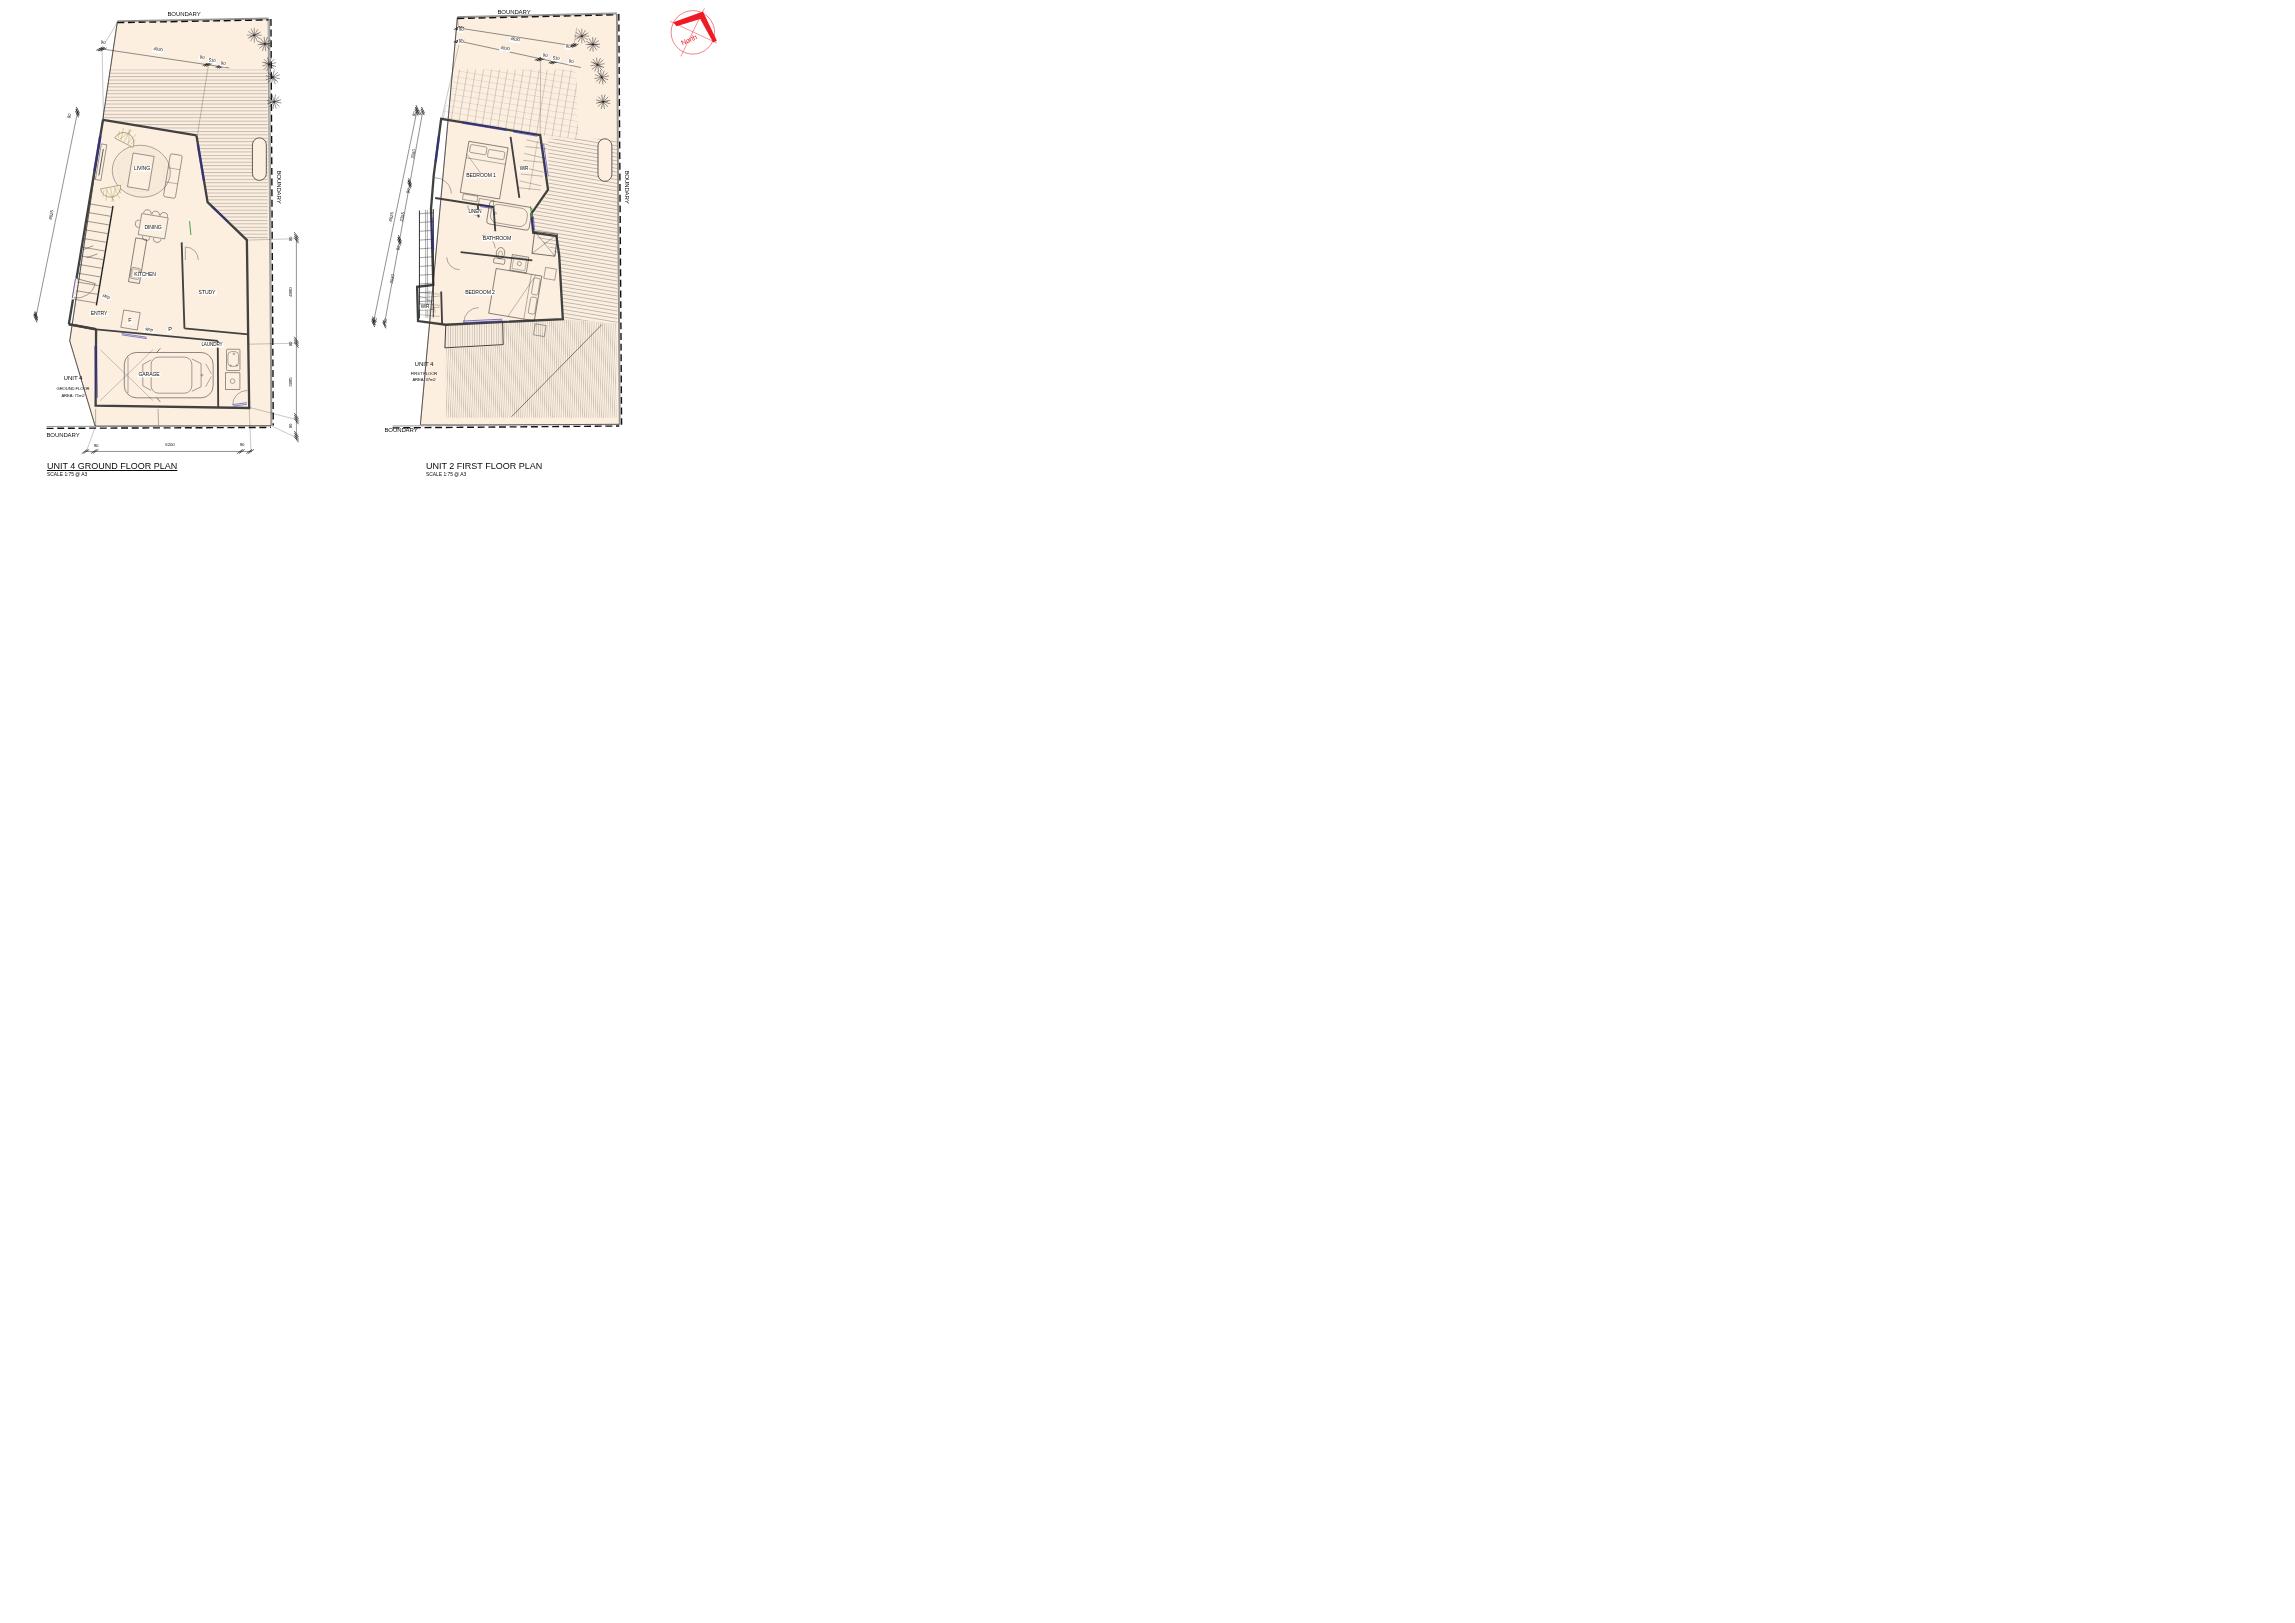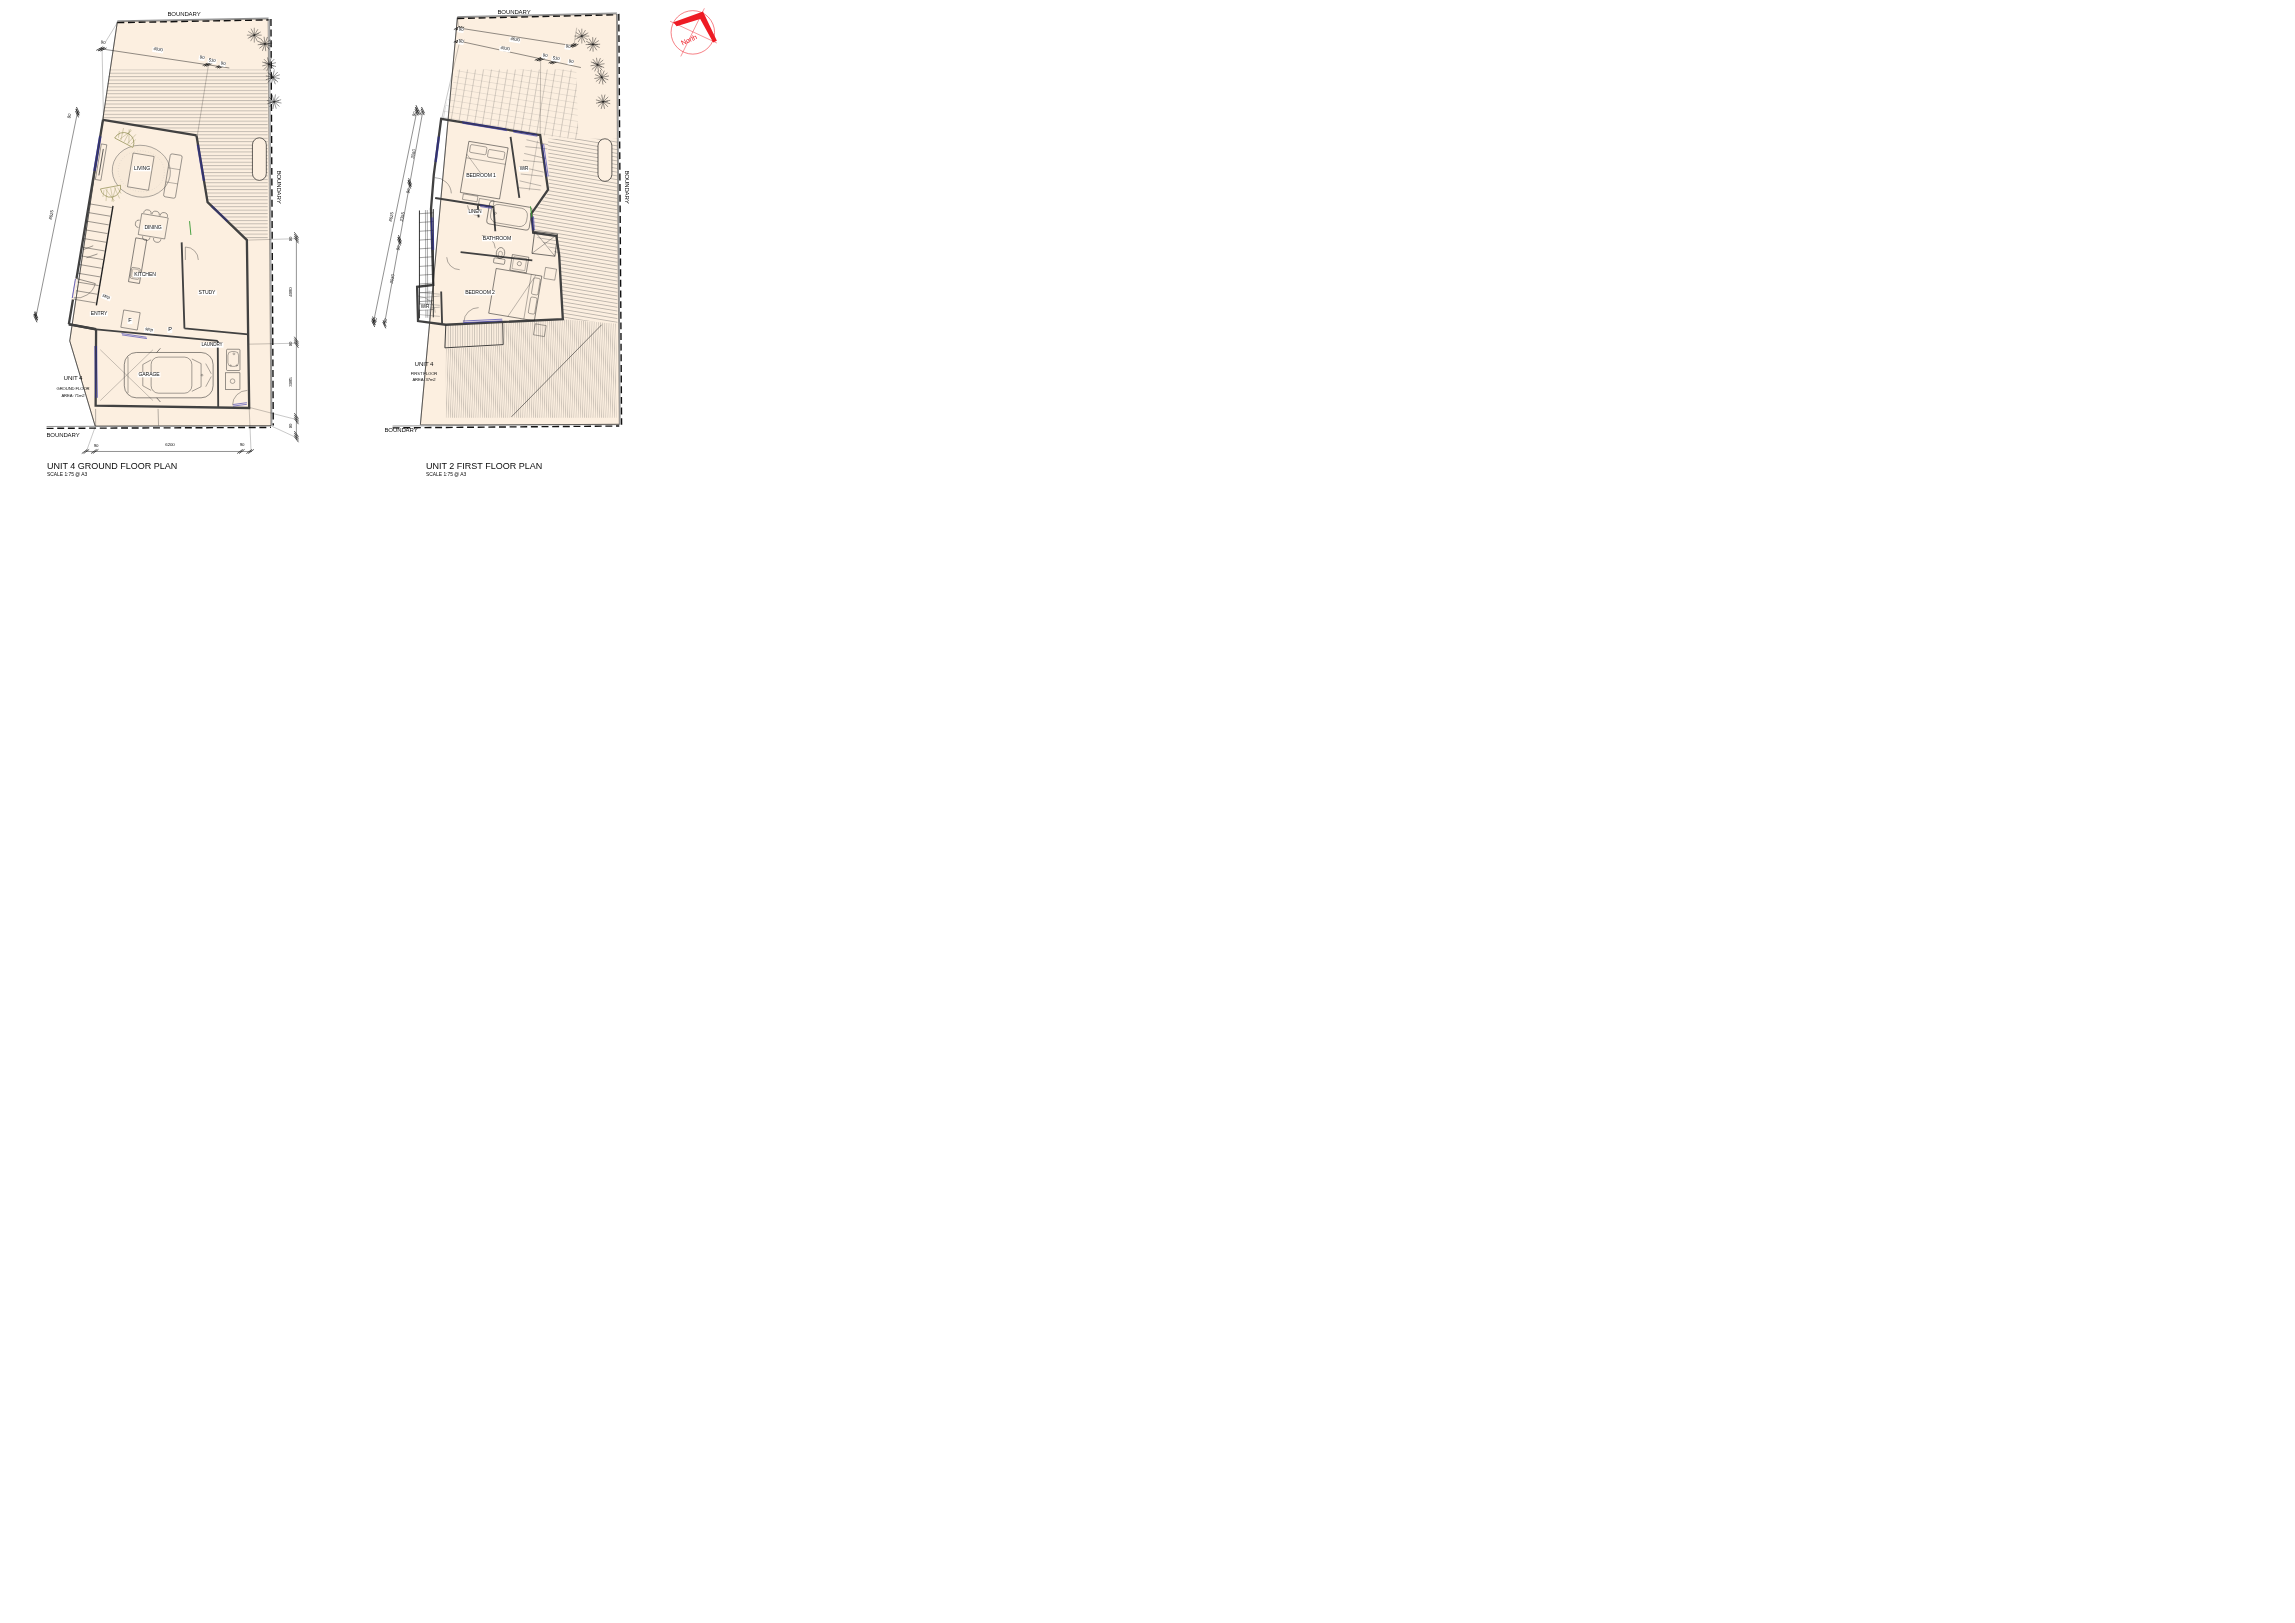--- a/index.html
+++ b/index.html
@@ -514,19 +514,19 @@
       <div class="lbl" style="left: 475px; top: 212px; font-size: 4.6px; transform: translate(-50%, -50%) rotate(0deg);">LINEN</div>
       <div class="lbl" style="left: 497px; top: 239px; font-size: 5.1px; transform: translate(-50%, -50%) rotate(0deg);">BATHROOM</div>
       <div class="lbl" style="left: 480px; top: 293px; font-size: 5.1px; transform: translate(-50%, -50%) rotate(0deg);">BEDROOM 2</div>
       <div class="lbl" style="left: 425px; top: 307px; font-size: 4.6px; transform: translate(-50%, -50%) rotate(0deg);">W/R</div>
       <div class="lbl nobg" style="left: 424px; top: 364px; font-size: 6.2px; transform: translate(-50%, -50%) rotate(0deg);">UNIT 4</div>
       <div class="lbl nobg" style="left: 424px; top: 374px; font-size: 4.2px; transform: translate(-50%, -50%) rotate(0deg);">FIRST FLOOR</div>
       <div class="lbl nobg" style="left: 424px; top: 380px; font-size: 4.2px; transform: translate(-50%, -50%) rotate(0deg);">AREA: 37m2</div>
       <div class="lbl nobg" style="left: 689px; top: 40px; font-size: 7px; color: rgb(238, 27, 36); transform: translate(-50%, -50%) rotate(-25deg);">North</div>
     </div>
 
-<div class="title" style="left:47px;top:461px;">UNIT 4 GROUND FLOOR PLAN</div>
+<div class="title" style="left:47px;top:461px;text-decoration:underline;">UNIT 4 GROUND FLOOR PLAN</div>
 <div class="subtitle" style="left:47px;top:472px;">SCALE 1:75 @ A3</div>
 <div class="title" style="left:426px;top:461px;">UNIT 2 FIRST FLOOR PLAN</div>
 <div class="subtitle" style="left:426px;top:472px;">SCALE 1:75 @ A3</div>
 
 </div>
 
 
 </body></html>

